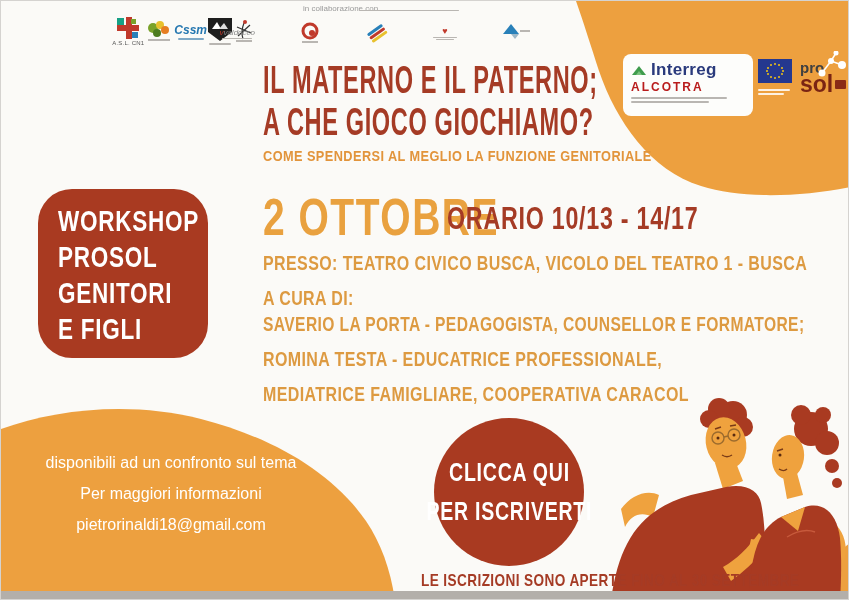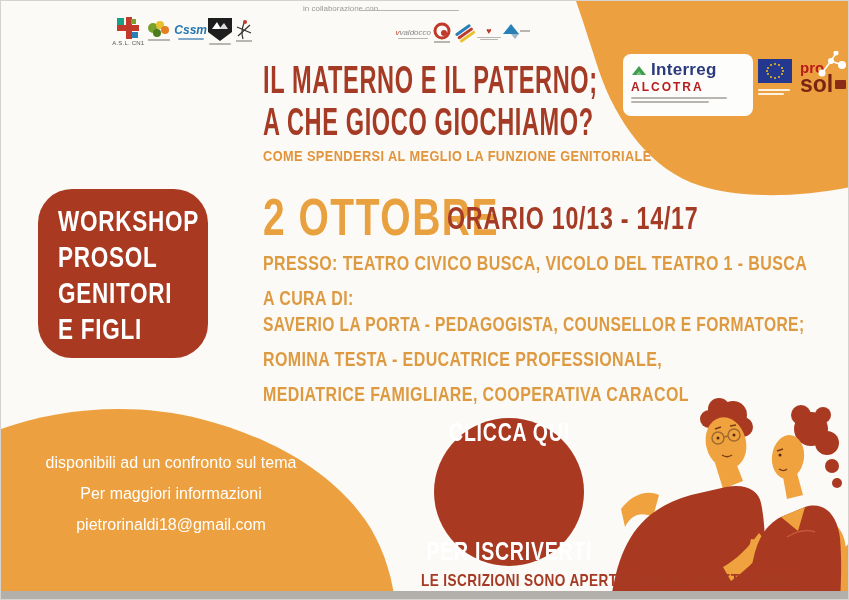--- a/index.html
+++ b/index.html
@@ -15,21 +15,21 @@
   .logo-strip{display:flex;justify-content:flex-end;align-items:center;}
   .plogo{display:flex;flex-direction:column;align-items:center;gap:1px;}
   .tinytxt{font-size:6px;color:#555;letter-spacing:.2px;white-space:nowrap;}
   .grayline{background:#b9b6b2;height:2px;border-radius:1px;}
   
   #badge{left:37px;top:188px;width:170px;height:169px;background:#a93a21;border-radius:34px;
          padding:14px 0 0 20px;box-sizing:border-box;}
   #badge .line{font-size:30px;color:#fff;line-height:36px;letter-spacing:1px;}
   
   #cta{left:433px;top:417px;width:150px;height:148px;background:#a93a21;border-radius:50%;
-       display:flex;flex-direction:column;align-items:center;justify-content:space-between;gap:10px;cursor:pointer;}
+       display:flex;flex-direction:column;align-items:center;justify-content:center;gap:10px;cursor:pointer;}
   #cta .line{font-size:25px;color:#fff;letter-spacing:1px;transform-origin:center;}
   
   #info-text{left:20px;top:446px;width:300px;text-align:center;color:#fff;font-size:16px;line-height:31px;}
   
   #interreg-card{left:622px;top:53px;width:130px;height:62px;background:#fdfdfb;border-radius:8px;
                  padding:6px 8px;box-sizing:border-box;}
   #interreg-brand{color:#2a3a7c;font-weight:700;font-size:17px;letter-spacing:.3px;}
   #alcotra{color:#b91c1c;font-weight:700;font-size:12px;letter-spacing:2px;}
   .finewhite{background:rgba(255,255,255,.85);height:2px;border-radius:1px;}
   #gray-bar{left:0;bottom:0;width:849px;height:8px;background:#b3afaa;z-index:9;}
@@ -85,21 +85,21 @@
           </g>
           <circle cx="12" cy="3" r="2" fill="#c0392b"></circle>
           <rect x="3" y="21" width="16" height="2" fill="#b9b6b2"></rect>
         </svg>
     </div>
   </div>
 
   <span class="abs" style="left:283px;top:3px;font-size:8px;color:#999;margin-left:19px;">in collaborazione con</span>
   <div class="abs grayline" style="left:358px;top:9px;width:100px;height:1px;"></div>
 
-  <div class="abs logo-strip" style="left:345px;top:16px;width:185px;height:32px;">
+  <div class="abs logo-strip" style="left:345px;top:16px;width:185px;height:32px;gap:44px;">
     <div class="plogo">
       <span style="font-size:8px;font-style:italic;color:#888;"><span style="color:#c0392b;">v</span><span>valdocco</span></span>
       <div class="grayline" style="width:30px;height:1px;"></div>
     </div>
     <div class="plogo">
       <svg width="22" height="22">
           <circle cx="11" cy="9" r="7" fill="none" stroke="#c0392b" stroke-width="3"></circle>
           <circle cx="13" cy="11" r="3" fill="#c0392b"></circle>
           <rect x="3" y="19" width="16" height="2" fill="#b9b6b2"></rect>
         </svg>
@@ -165,21 +165,21 @@
         <g stroke="#fff" stroke-width="1.5">
           <line x1="8" y1="22" x2="17" y2="10"></line>
           <line x1="17" y1="10" x2="28" y2="14"></line>
           <line x1="17" y1="10" x2="22" y2="2"></line>
         </g>
         <circle cx="8" cy="22" r="3.5" fill="#fff"></circle>
         <circle cx="17" cy="10" r="3" fill="#fff"></circle>
         <circle cx="28" cy="14" r="4" fill="#fff"></circle>
         <circle cx="22" cy="2" r="2.5" fill="#fff"></circle>
       </svg>
-    <div style="color:#b91c1c;font-weight:700;font-size:15px;line-height:14px;">pro</div>
+    <div style="color:#404040;font-weight:700;font-size:15px;line-height:14px;">pro</div>
     <div style="display:flex;align-items:center;gap:2px;">
       <span style="color:#7a2413;font-weight:700;font-size:23px;line-height:18px;">sol</span>
       <span style="display:inline-block;width:18px;height:9px;background:#8a2c16;border-radius:1px;"></span>
     </div>
   </div>
 
   <div id="badge" class="abs">
     <div class="line cond sx75">WORKSHOP</div><br>
     <div class="line cond sx75">PROSOL</div><br>
     <div class="line cond sx75">GENITORI</div><br>

